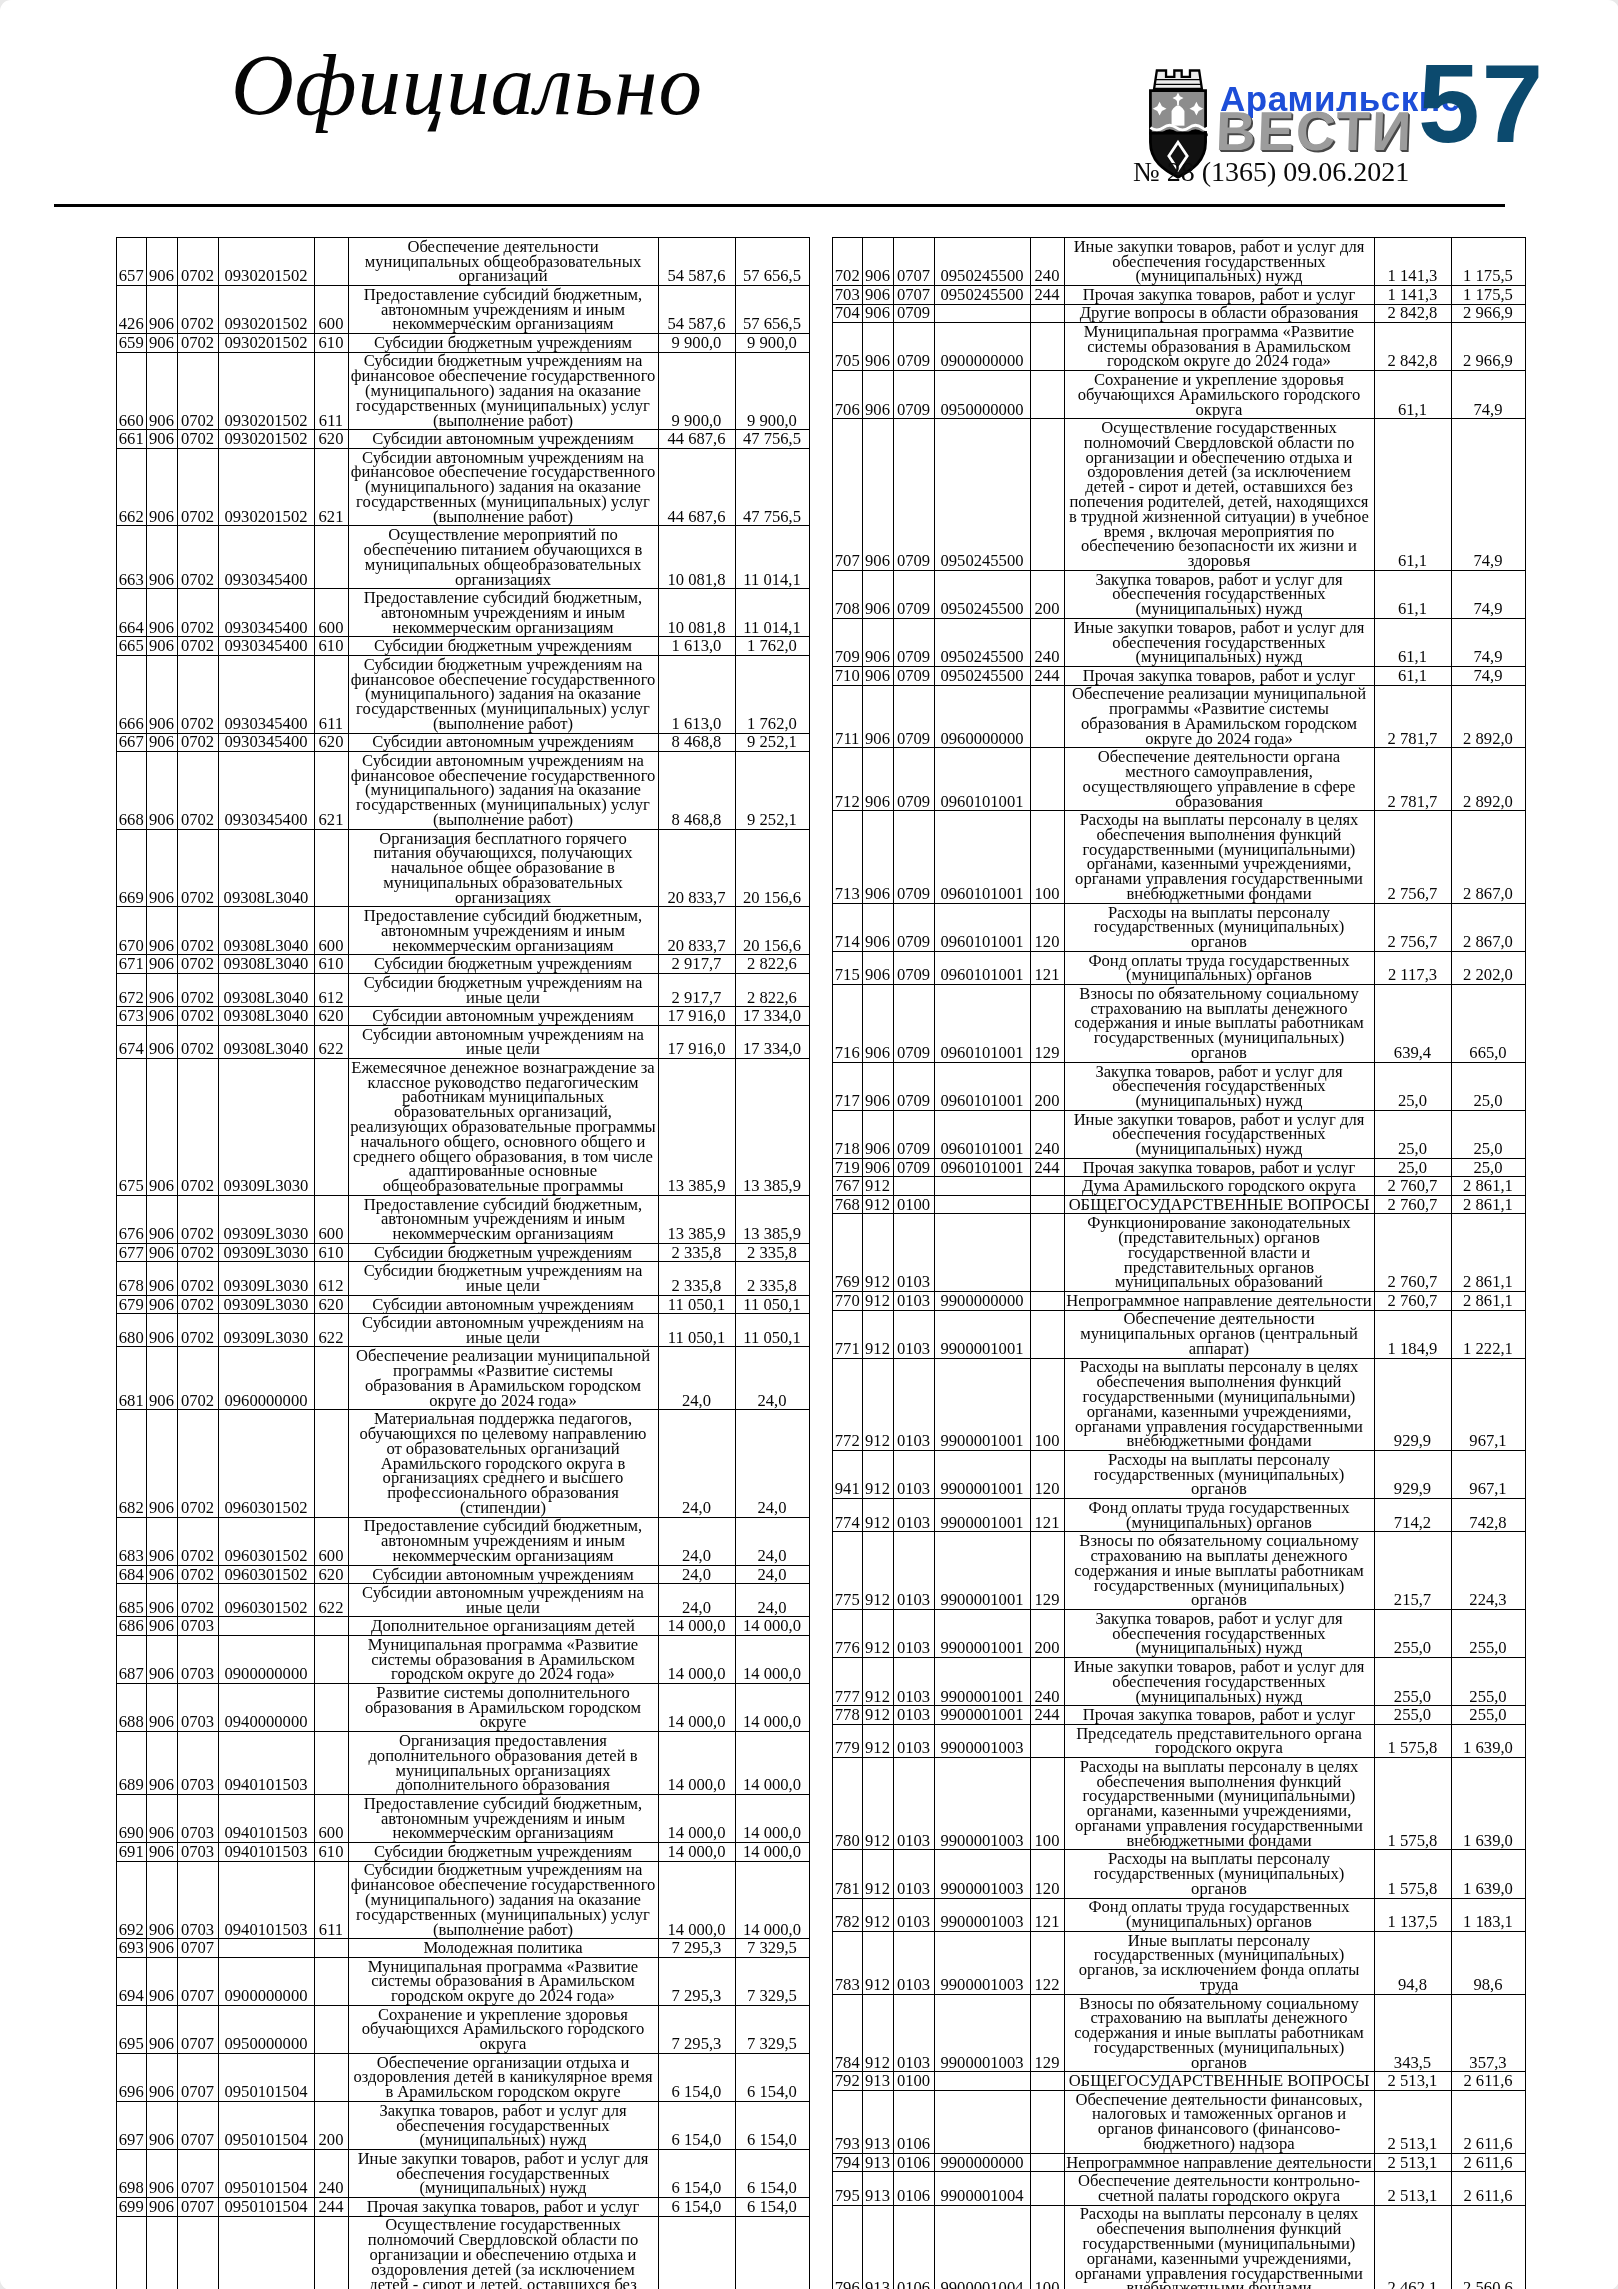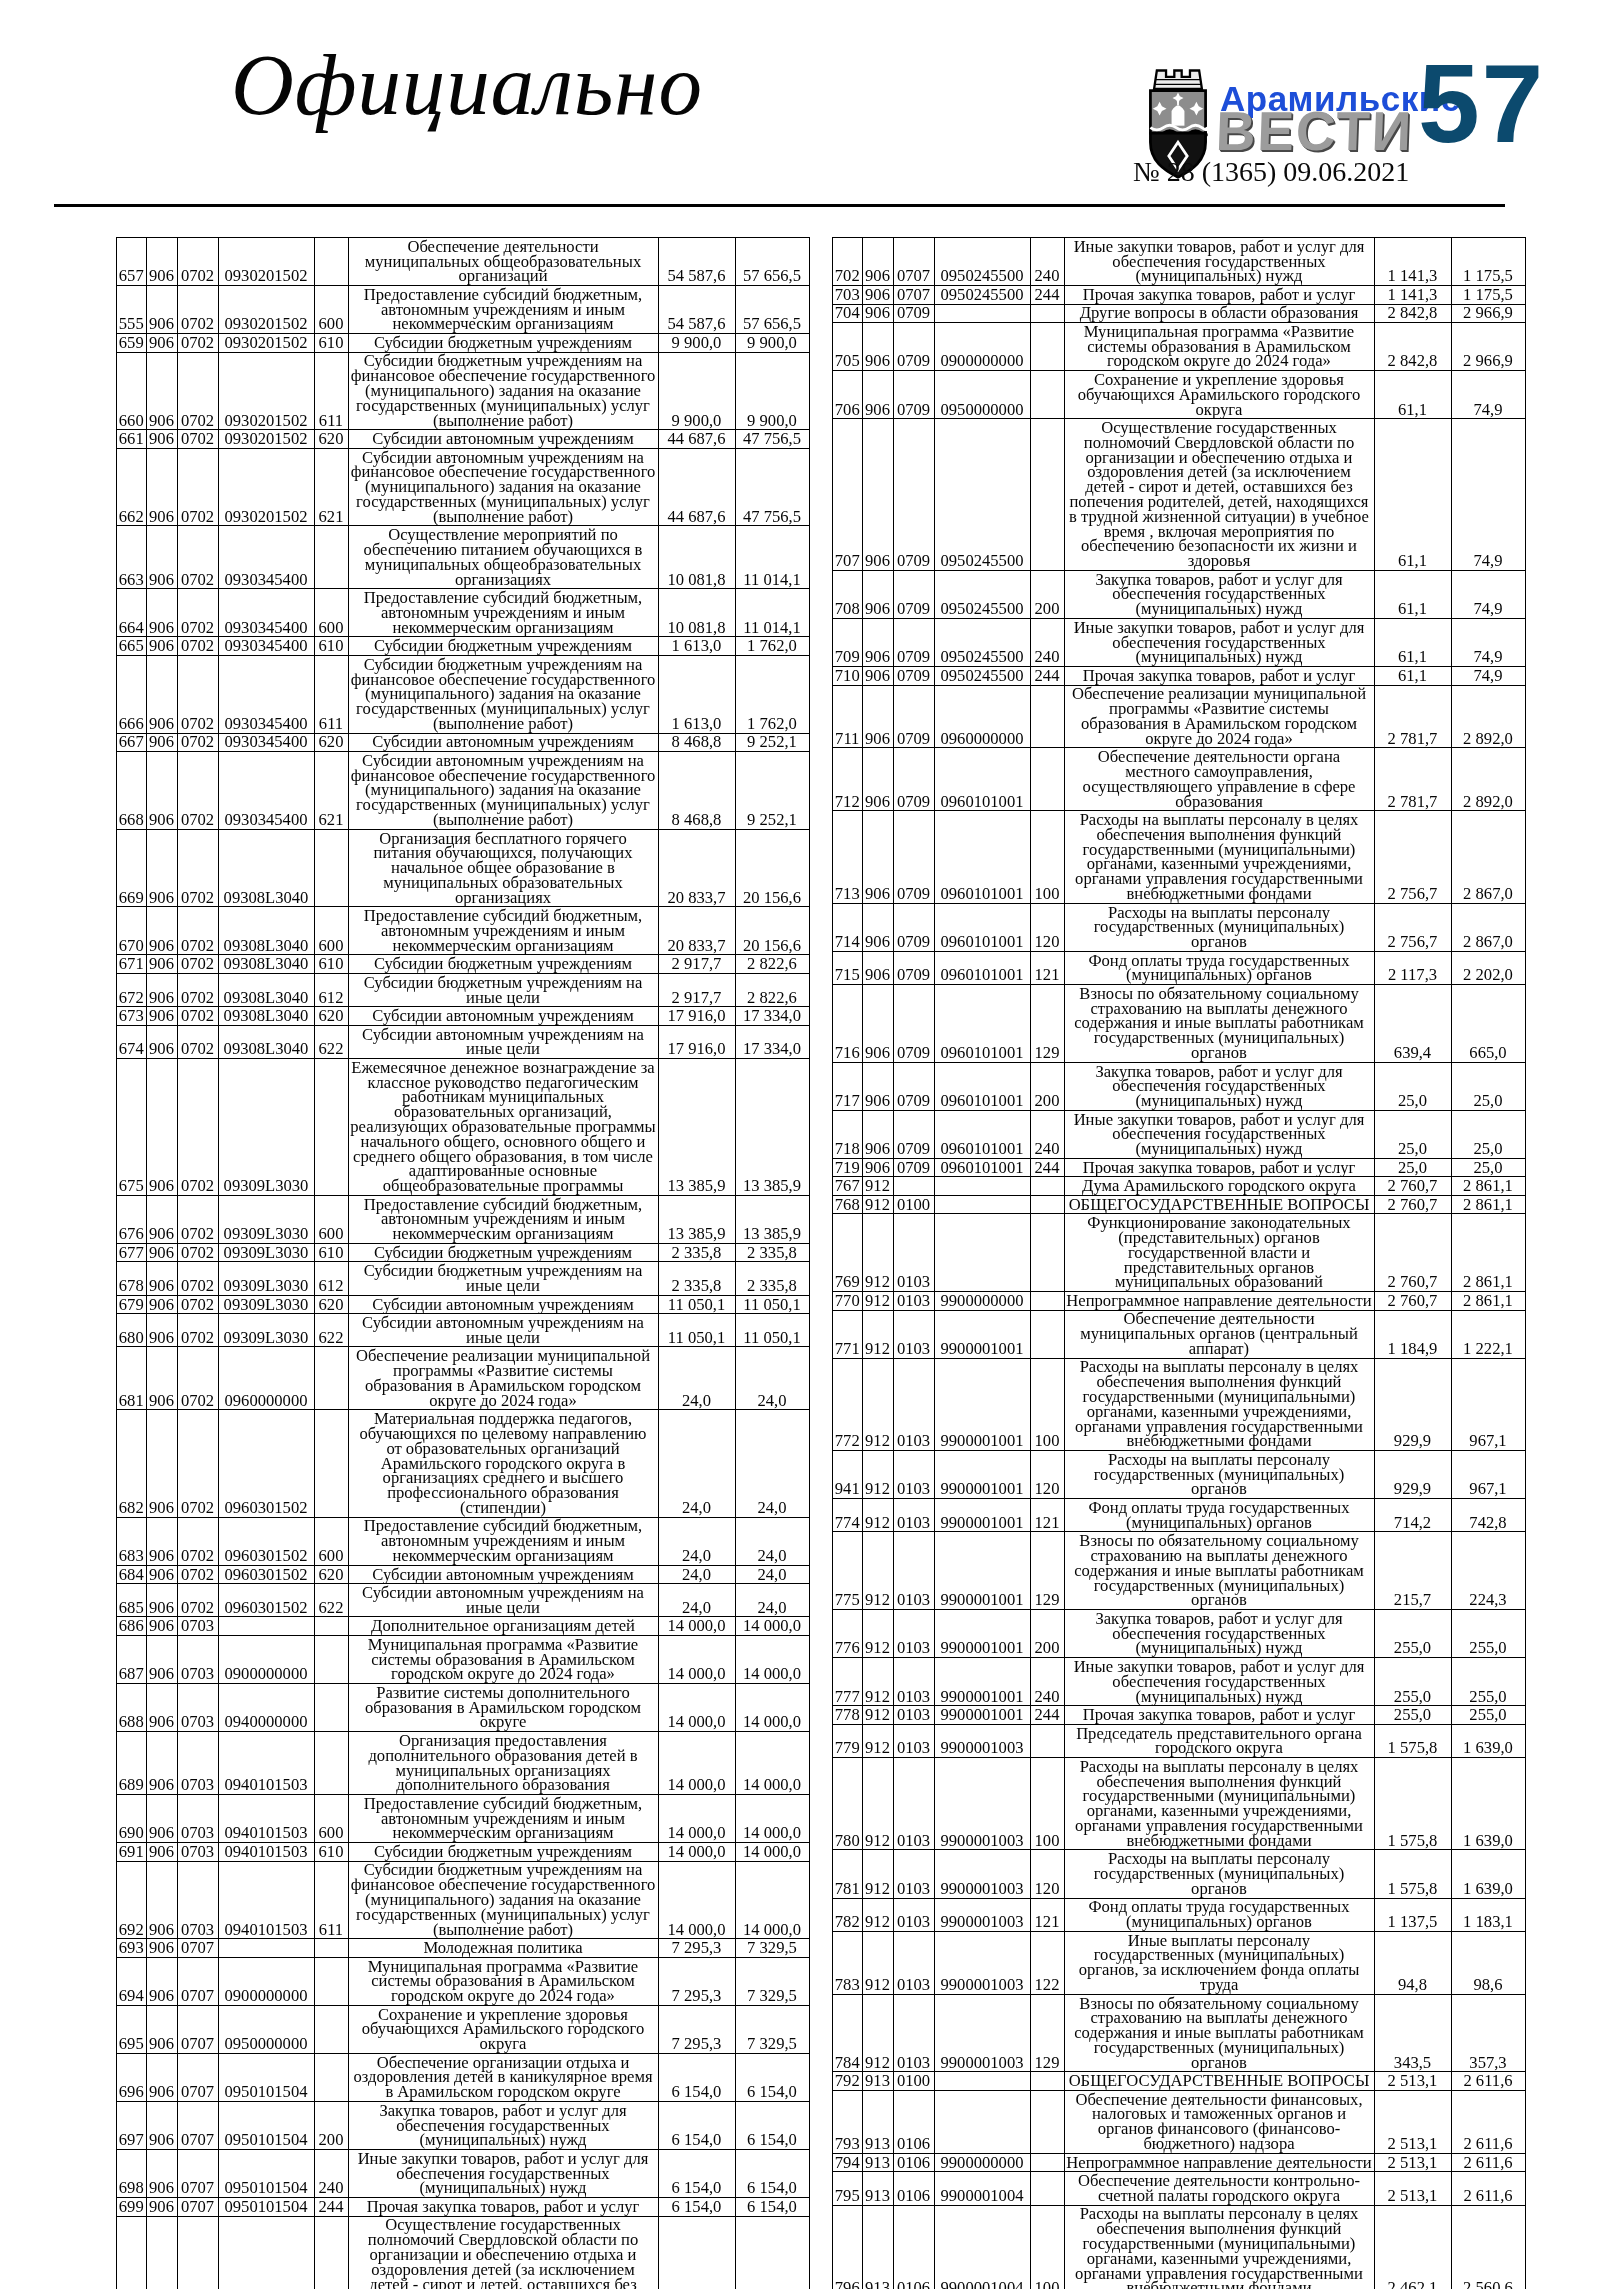--- a/index.html
+++ b/index.html
@@ -1,19 +1,19 @@
 <!DOCTYPE html>
 <html style="font-size:14.8px"><head>
 <meta charset="utf-8">
 <style>
   html,body { margin:0; padding:0; background:#e9e9e9; }
   .page {
     position:relative; width:1619px; height:2290px; margin:0 auto;
     background:#ffffff; overflow:hidden;
-    font-family:"Liberation Serif", serif; color:#0a0a0a;
+    font-family:"Liberation Serif", serif; color:#0a0a0a;border-radius:11px;
   }
 
   
   .section-title {
     position:absolute; left:231px; top:37px;
     font-family:"Liberation Serif", serif; font-style:italic;
     font-size:87px; line-height:1.1; color:#050505; letter-spacing:0.9px;
   }
   .logo-emblem { position:absolute; left:1141px; top:65px; width:74px; height:114px; }
   .brand-top {
@@ -113,21 +113,21 @@
           <td class="c-n">657</td>
           <td class="c-adm">906</td>
           <td class="c-sec">0702</td>
           <td class="c-code">0930201502</td>
           <td class="c-type"></td>
           <td class="c-name">Обеспечение деятельности муниципальных общеобразовательных организаций</td>
           <td class="c-v1">54 587,6</td>
           <td class="c-v2">57 656,5</td>
         </tr>
         <tr>
-          <td class="c-n">555</td>
+          <td class="c-n">426</td>
           <td class="c-adm">906</td>
           <td class="c-sec">0702</td>
           <td class="c-code">0930201502</td>
           <td class="c-type">600</td>
           <td class="c-name">Предоставление субсидий бюджетным, автономным учреждениям и иным некоммерческим организациям</td>
           <td class="c-v1">54 587,6</td>
           <td class="c-v2">57 656,5</td>
         </tr>
         <tr>
           <td class="c-n">659</td>

